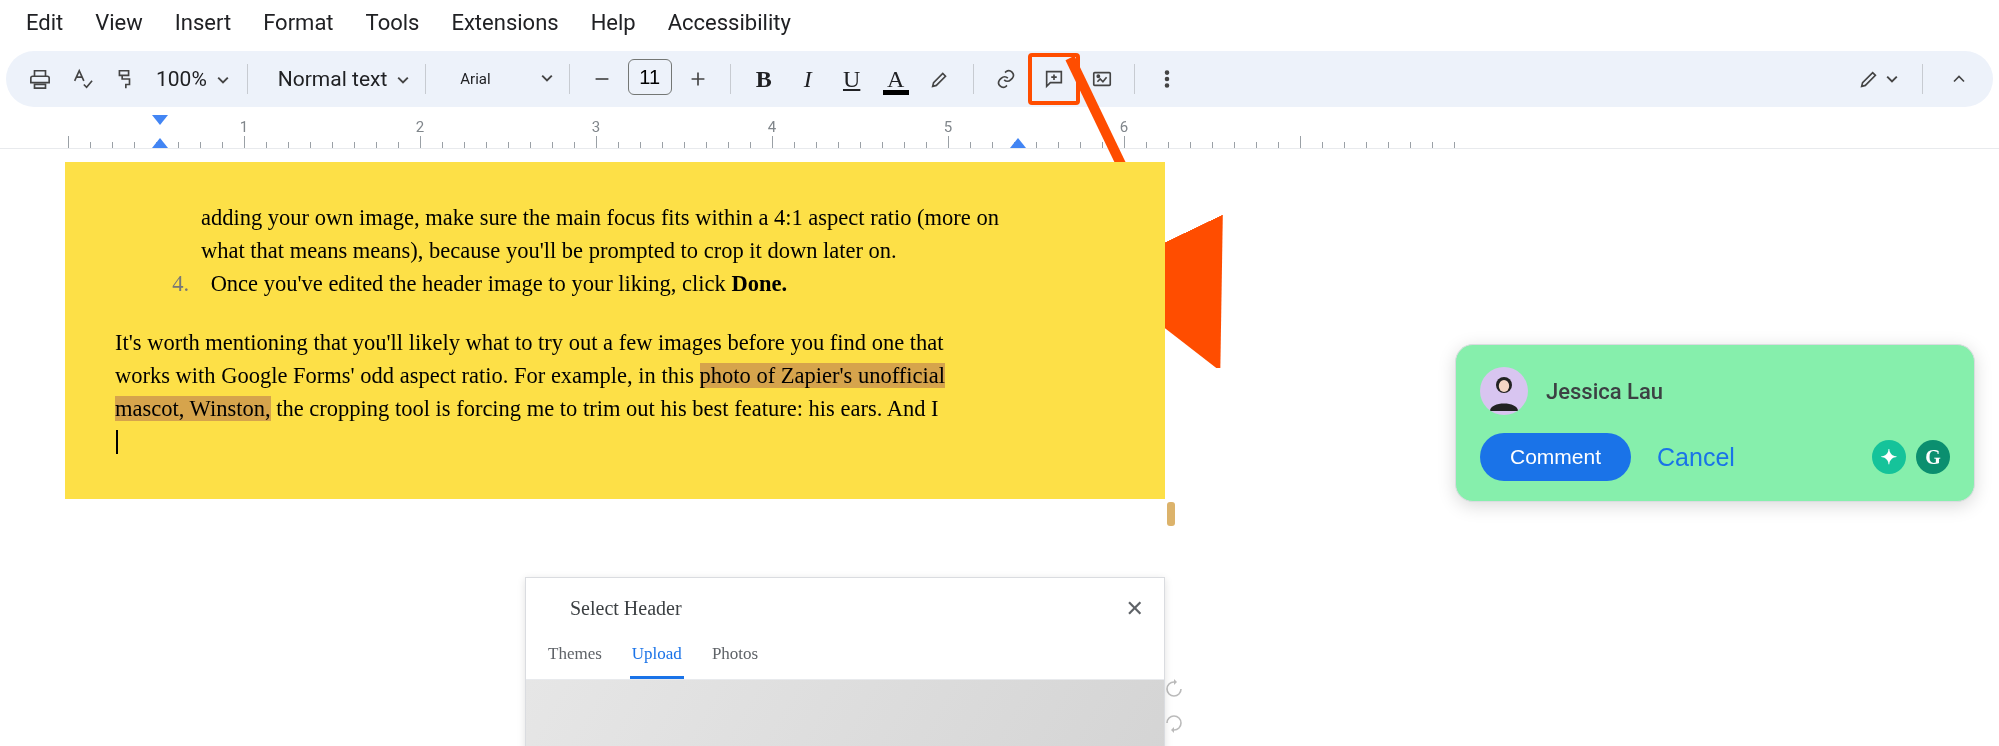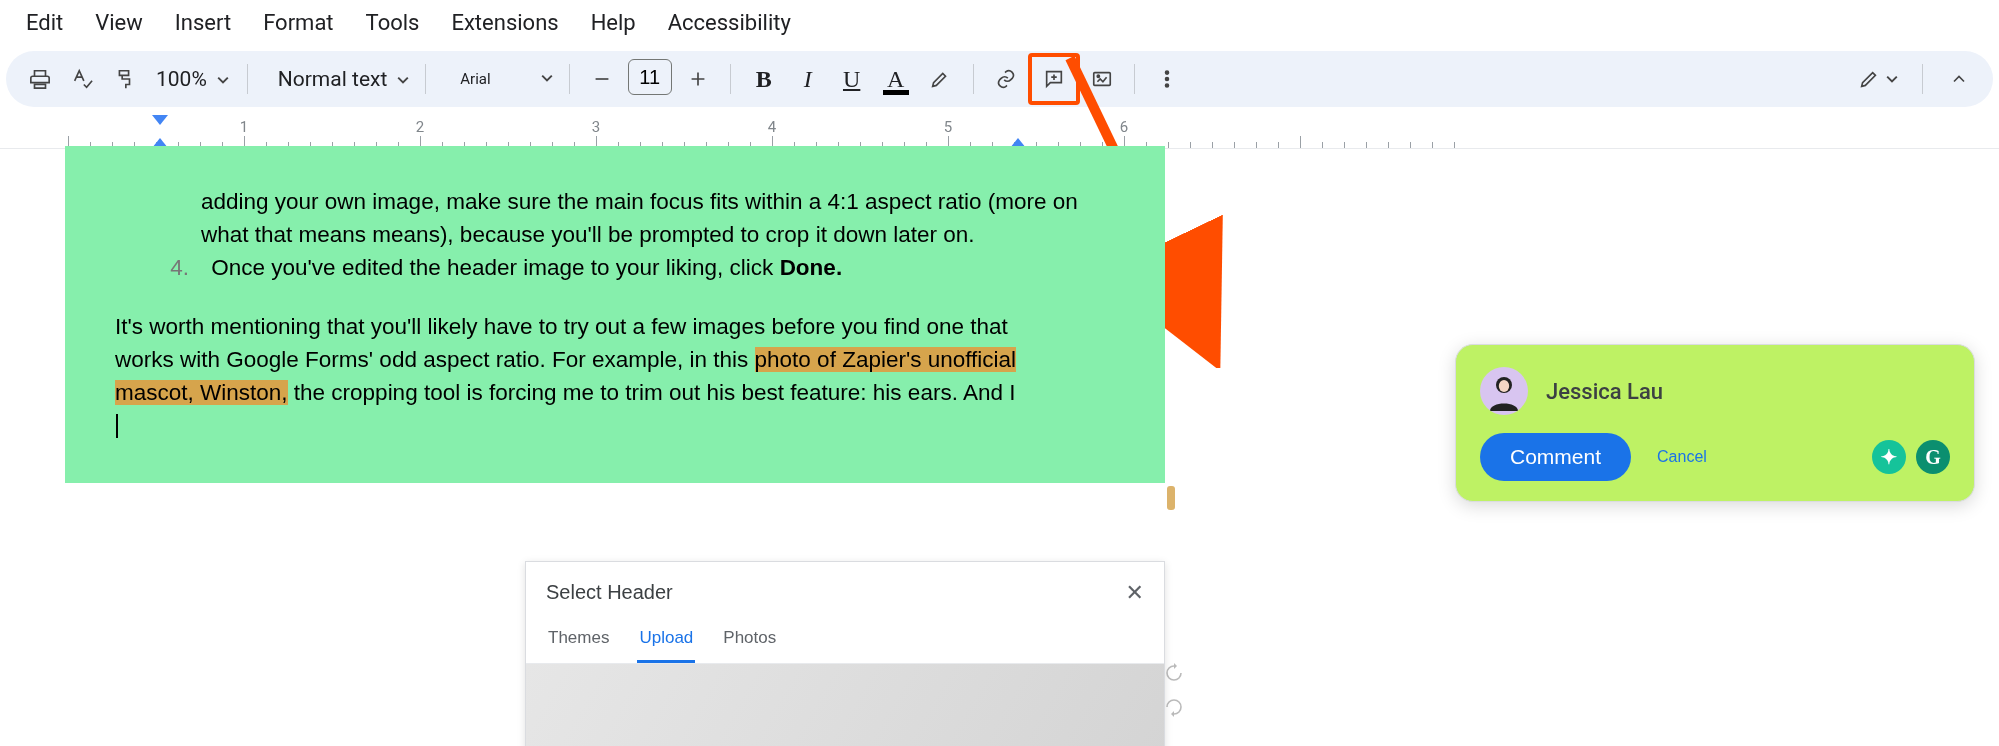--- a/index.html
+++ b/index.html
@@ -35,54 +35,54 @@
   .ruler-inner { position:absolute; left:0; right:0; height:100%; }
   .tick { position:absolute; bottom:0; width:1px; background:#9aa0a6;}
   .tick.big { height:12px;}
   .tick.small { height:6px;}
   .ruler-num { position:absolute; bottom:12px; transform:translateX(-50%); font-size:15px;}
   .indent-top { position:absolute; top:2px; width:0;height:0; border-left:8px solid transparent; border-right:8px solid transparent; border-top:10px solid #4285f4; transform:translateX(-50%);}
   .indent-bot { position:absolute; bottom:0; width:0;height:0; border-left:8px solid transparent; border-right:8px solid transparent; border-bottom:10px solid #4285f4; transform:translateX(-50%);}
 
   
   .page-area { position:absolute; left:0; right:0; top:146px; bottom:0; overflow:hidden;}
-  .page { position:absolute; left:65px; top:0; width:1100px; background:#86efac; padding:40px 60px 40px 90px; font-family:Liberation Sans, sans-serif; font-size:22.5px; line-height:1.38; color:#000;}
+  .page { position:absolute; left:65px; top:16px; width:1100px; background:#fde047; padding:40px 60px 40px 90px; font-family:Liberation Serif, serif; font-size:22.5px; line-height:1.38; color:#000;}
   .page p { margin:0 0 2px 0;}
   .list-num { display:inline-block; width:34px; color:#777; text-align:right; margin-right:16px;}
   .list-line { padding-left:46px;}
   .hl { background:#d6a44c; }
   .cursor { display:inline-block; width:2px; height:24px; background:#000; vertical-align:text-bottom; margin-left:1px;}
 
   
   .dialog { position:absolute; left:460px; top:415px; width:640px; background:#fff; border:1px solid #dadce0; box-shadow:0 2px 8px rgba(0,0,0,.12);}
-  .dialog-header { display:flex; align-items:center; padding:16px 20px 10px 20px; font-size:20px; color:#3c4043;}
+  .dialog-header { display:flex; align-items:center; padding:16px 20px 10px 20px; font-size:20px; color:#3c4043;margin-left:24px;}
   .dialog-header .x { margin-left:auto; font-size:22px; color:#5f6368; cursor:pointer;}
   .dialog-tabs { display:flex; gap:26px; padding:0 20px; font-size:17px; color:#5f6368; border-bottom:1px solid #e8eaed;}
   .dialog-tabs .tab { padding:8px 2px 10px 2px; cursor:pointer;}
   .dialog-tabs .tab.active { color:#1a73e8; border-bottom:3px solid #1a73e8; }
   .dialog-body { height:100px; background:#eee; background:linear-gradient(120deg,#e6e6e6,#d4d4d4);}
   .side-handles { position:absolute; right:-20px; top:50%; display:flex; flex-direction:column; gap:14px;}
   .side-handles .h { width:20px; height:20px; opacity:.4;}
 
   
   .pgmark { position:absolute; right:-10px; top:340px; width:8px; height:24px; background:#dcb36b; border-radius:3px;}
 
   
   .arrow-svg { position:absolute; top:48px; left:1050px; width:180px; height:320px; pointer-events:none;}
 
   
-  .comment-card { position:absolute; right:24px; top:344px; width:520px; background:#bef264; border:1px solid #dadce0; border-radius:18px; box-shadow:0 4px 18px rgba(0,0,0,.15); padding:22px 24px 20px 24px;}
+  .comment-card { position:absolute; right:24px; top:344px; width:520px; background:#86efac; border:1px solid #dadce0; border-radius:18px; box-shadow:0 4px 18px rgba(0,0,0,.15); padding:22px 24px 20px 24px;}
   .cc-head { display:flex; align-items:center; gap:18px; margin-bottom:18px;}
   .avatar { width:48px; height:48px; border-radius:50%; background:#d8c5f0; display:flex; align-items:center; justify-content:center; overflow:hidden;}
   .avatar svg { width:40px; height:40px;}
   .cc-name { font-size:22px; font-weight:500; color:#3c4043;}
   .cc-input { width:100%; border:1.5px solid #bdc1c6; border-radius:28px; padding:14px 22px; font-size:22px; color:#202124; outline:none; margin-bottom:20px;}
   .cc-actions { display:flex; align-items:center; gap:20px;}
   .btn-primary { background:#1a73e8; color:#fff; border:none; border-radius:26px; padding:12px 30px; font-size:21px; font-weight:500; cursor:pointer;}
-  .btn-link { background:none; border:none; color:#1a73e8; font-size:16px; font-weight:500; cursor:pointer;}
+  .btn-link { background:none; border:none; color:#1a73e8; font-size:25px; font-weight:500; cursor:pointer;}
   .cc-icons { margin-left:auto; display:flex; gap:10px;}
   .g-badge { width:34px; height:34px; border-radius:50%; background:#15c39a; color:#fff; display:flex; align-items:center; justify-content:center; font-weight:700; font-size:20px;}
   .g-badge.alt { background:#0b8f6f; font-family:Georgia,serif;}
 </style>
 </head>
 <body>
 
 <div class="menubar">
   <div class="item">Edit</div>
   <div class="item">View</div>
@@ -296,21 +296,21 @@
 
 <div class="page-area">
   <div class="page">
     <p class="list-line">adding your own image, make sure the main focus fits within a 4:1 aspect ratio (more on</p>
     <p class="list-line">what that means means), because you'll be prompted to crop it down later on.</p>
     <p>
       <span class="list-num">4.</span>
       <span>Once you've edited the header image to your liking, click </span><b>Done.</b>
     </p>
     <div style="height:26px"></div>
-    <p style="margin-left:-40px">It's worth mentioning that you'll likely have to try out a few images before you find one that</p>
+    <p style="margin-left:-40px">It's worth mentioning that you'll likely what to try out a few images before you find one that</p>
     <p style="margin-left:-40px">
       <span>works with Google Forms' odd aspect ratio. For example, in this </span><span class="hl">photo of Zapier's unofficial</span>
     </p>
     <p style="margin-left:-40px">
       <span class="hl">mascot, Winston,</span><span> the cropping tool is forcing me to trim out his best feature: his ears. And I</span>
     </p>
     <p style="margin-left:-40px">
       <span class="cursor"></span>
     </p>
 

